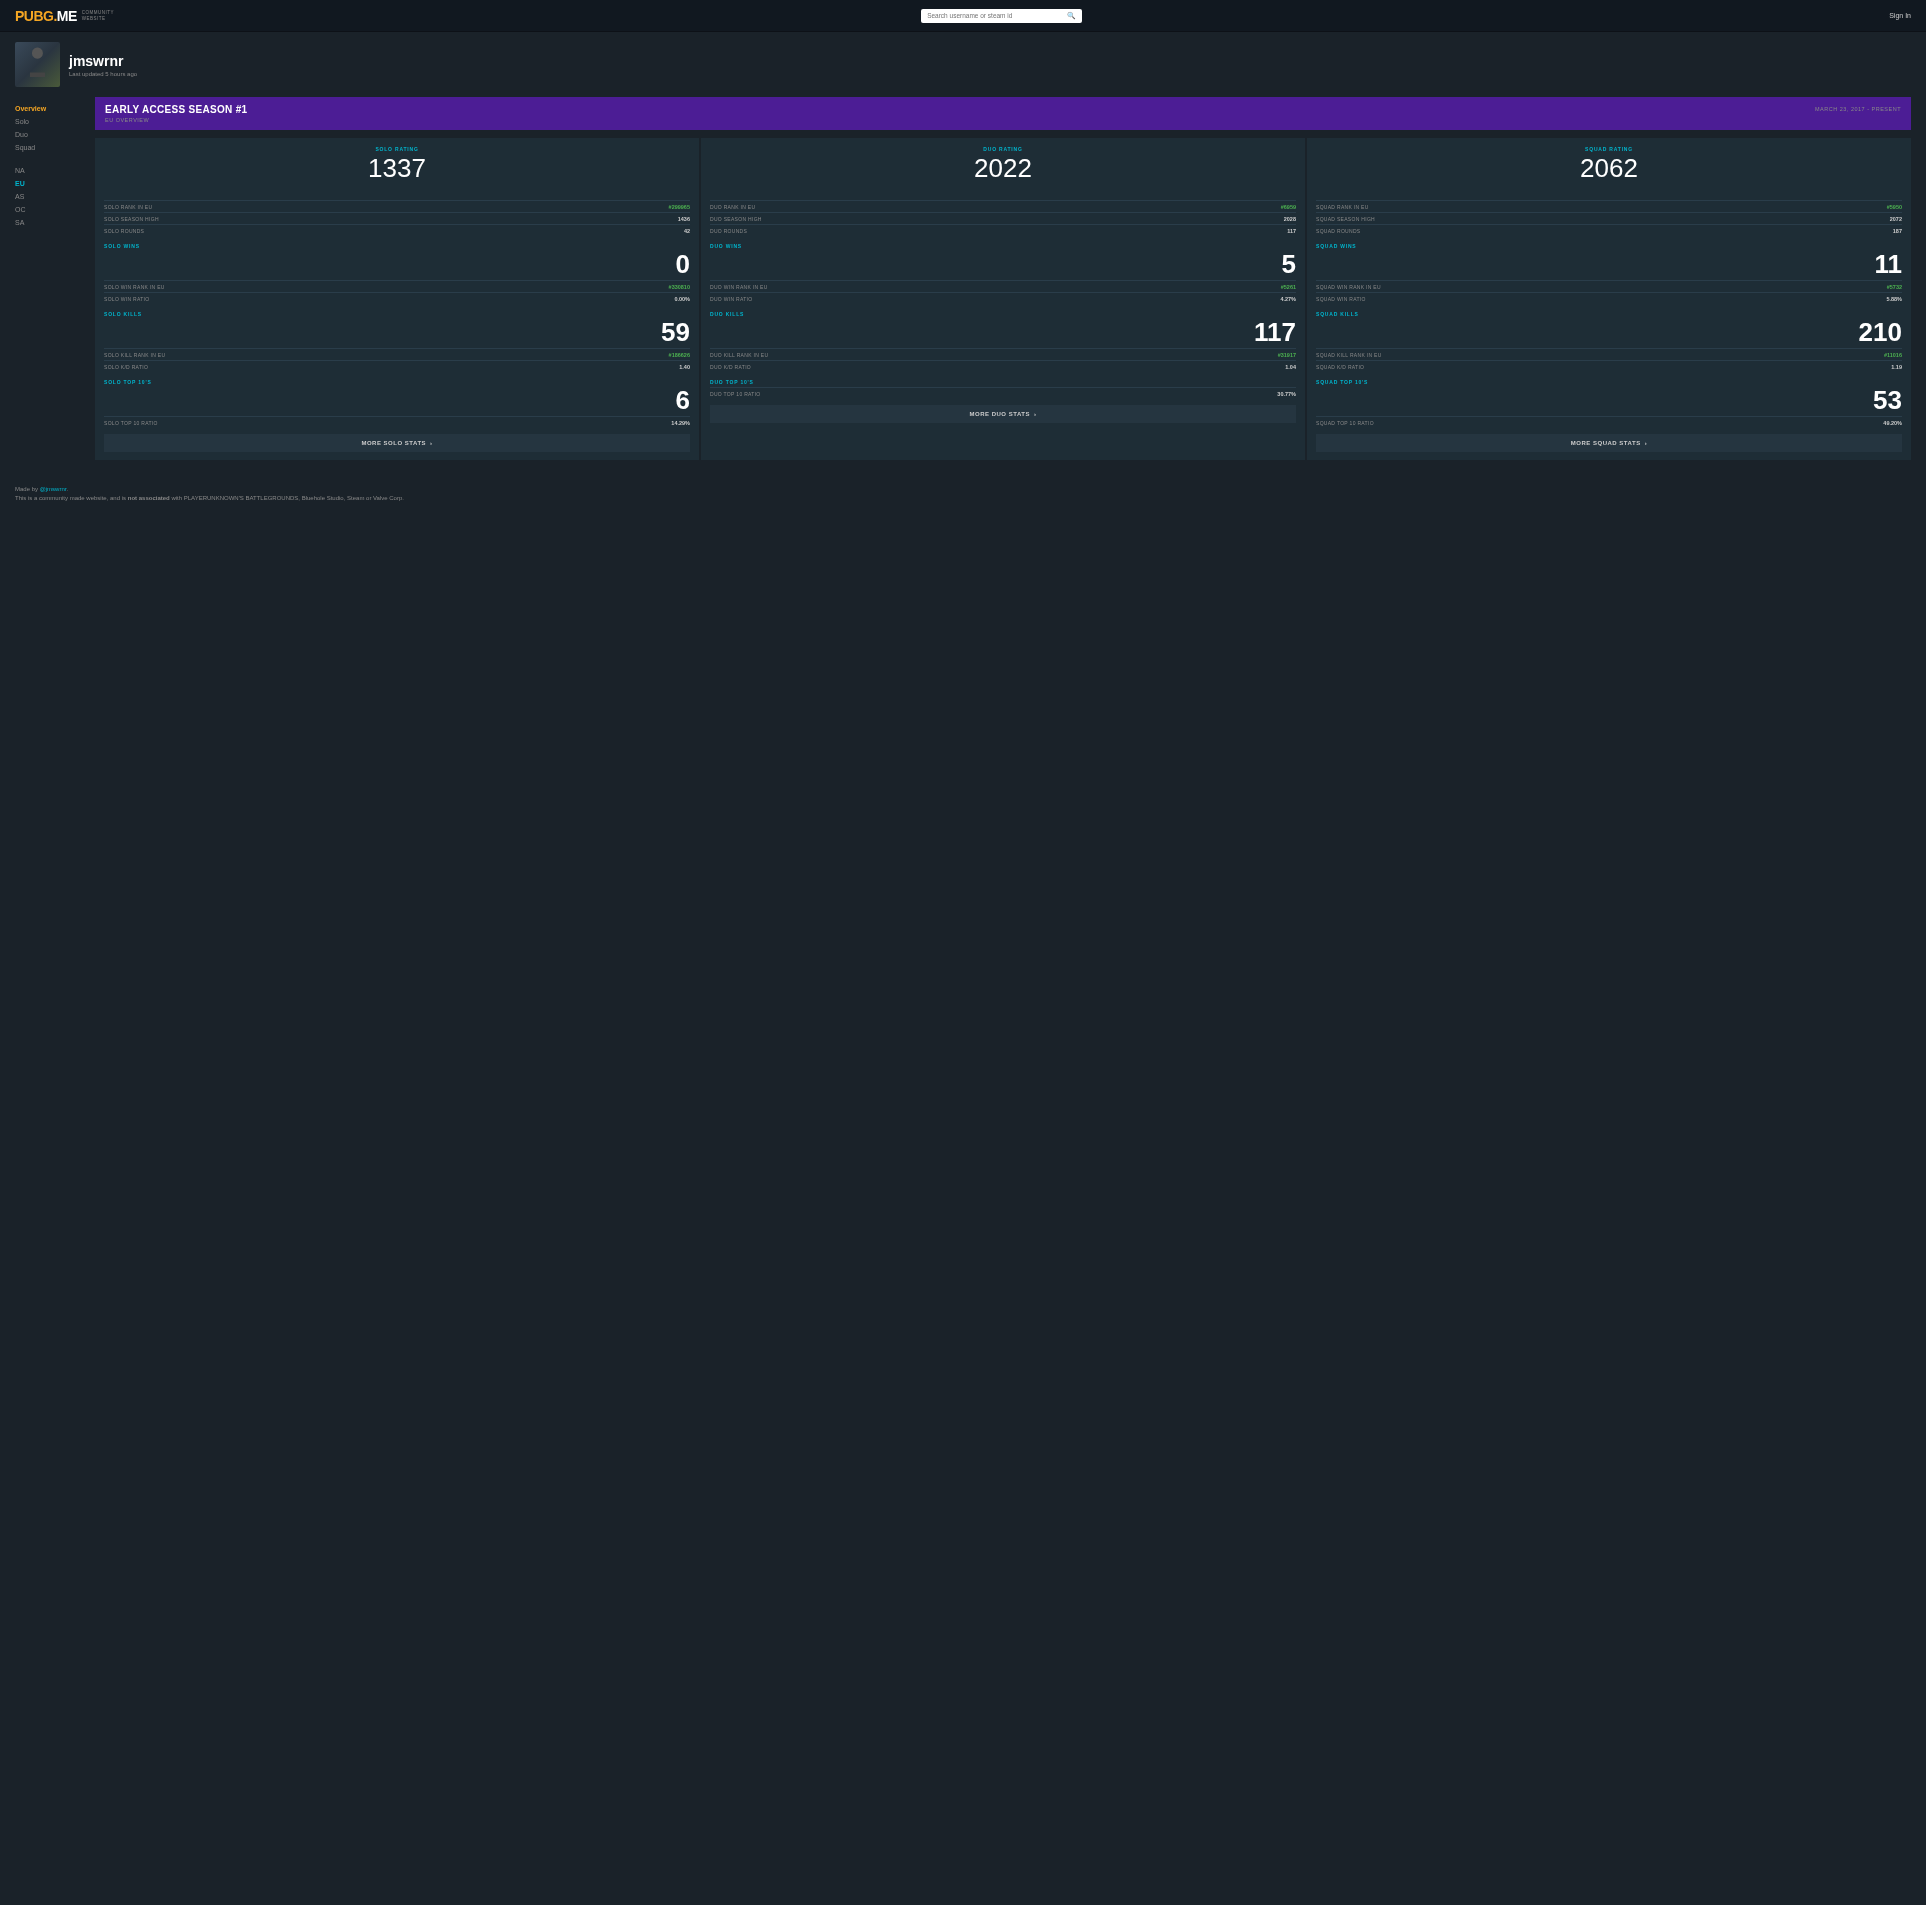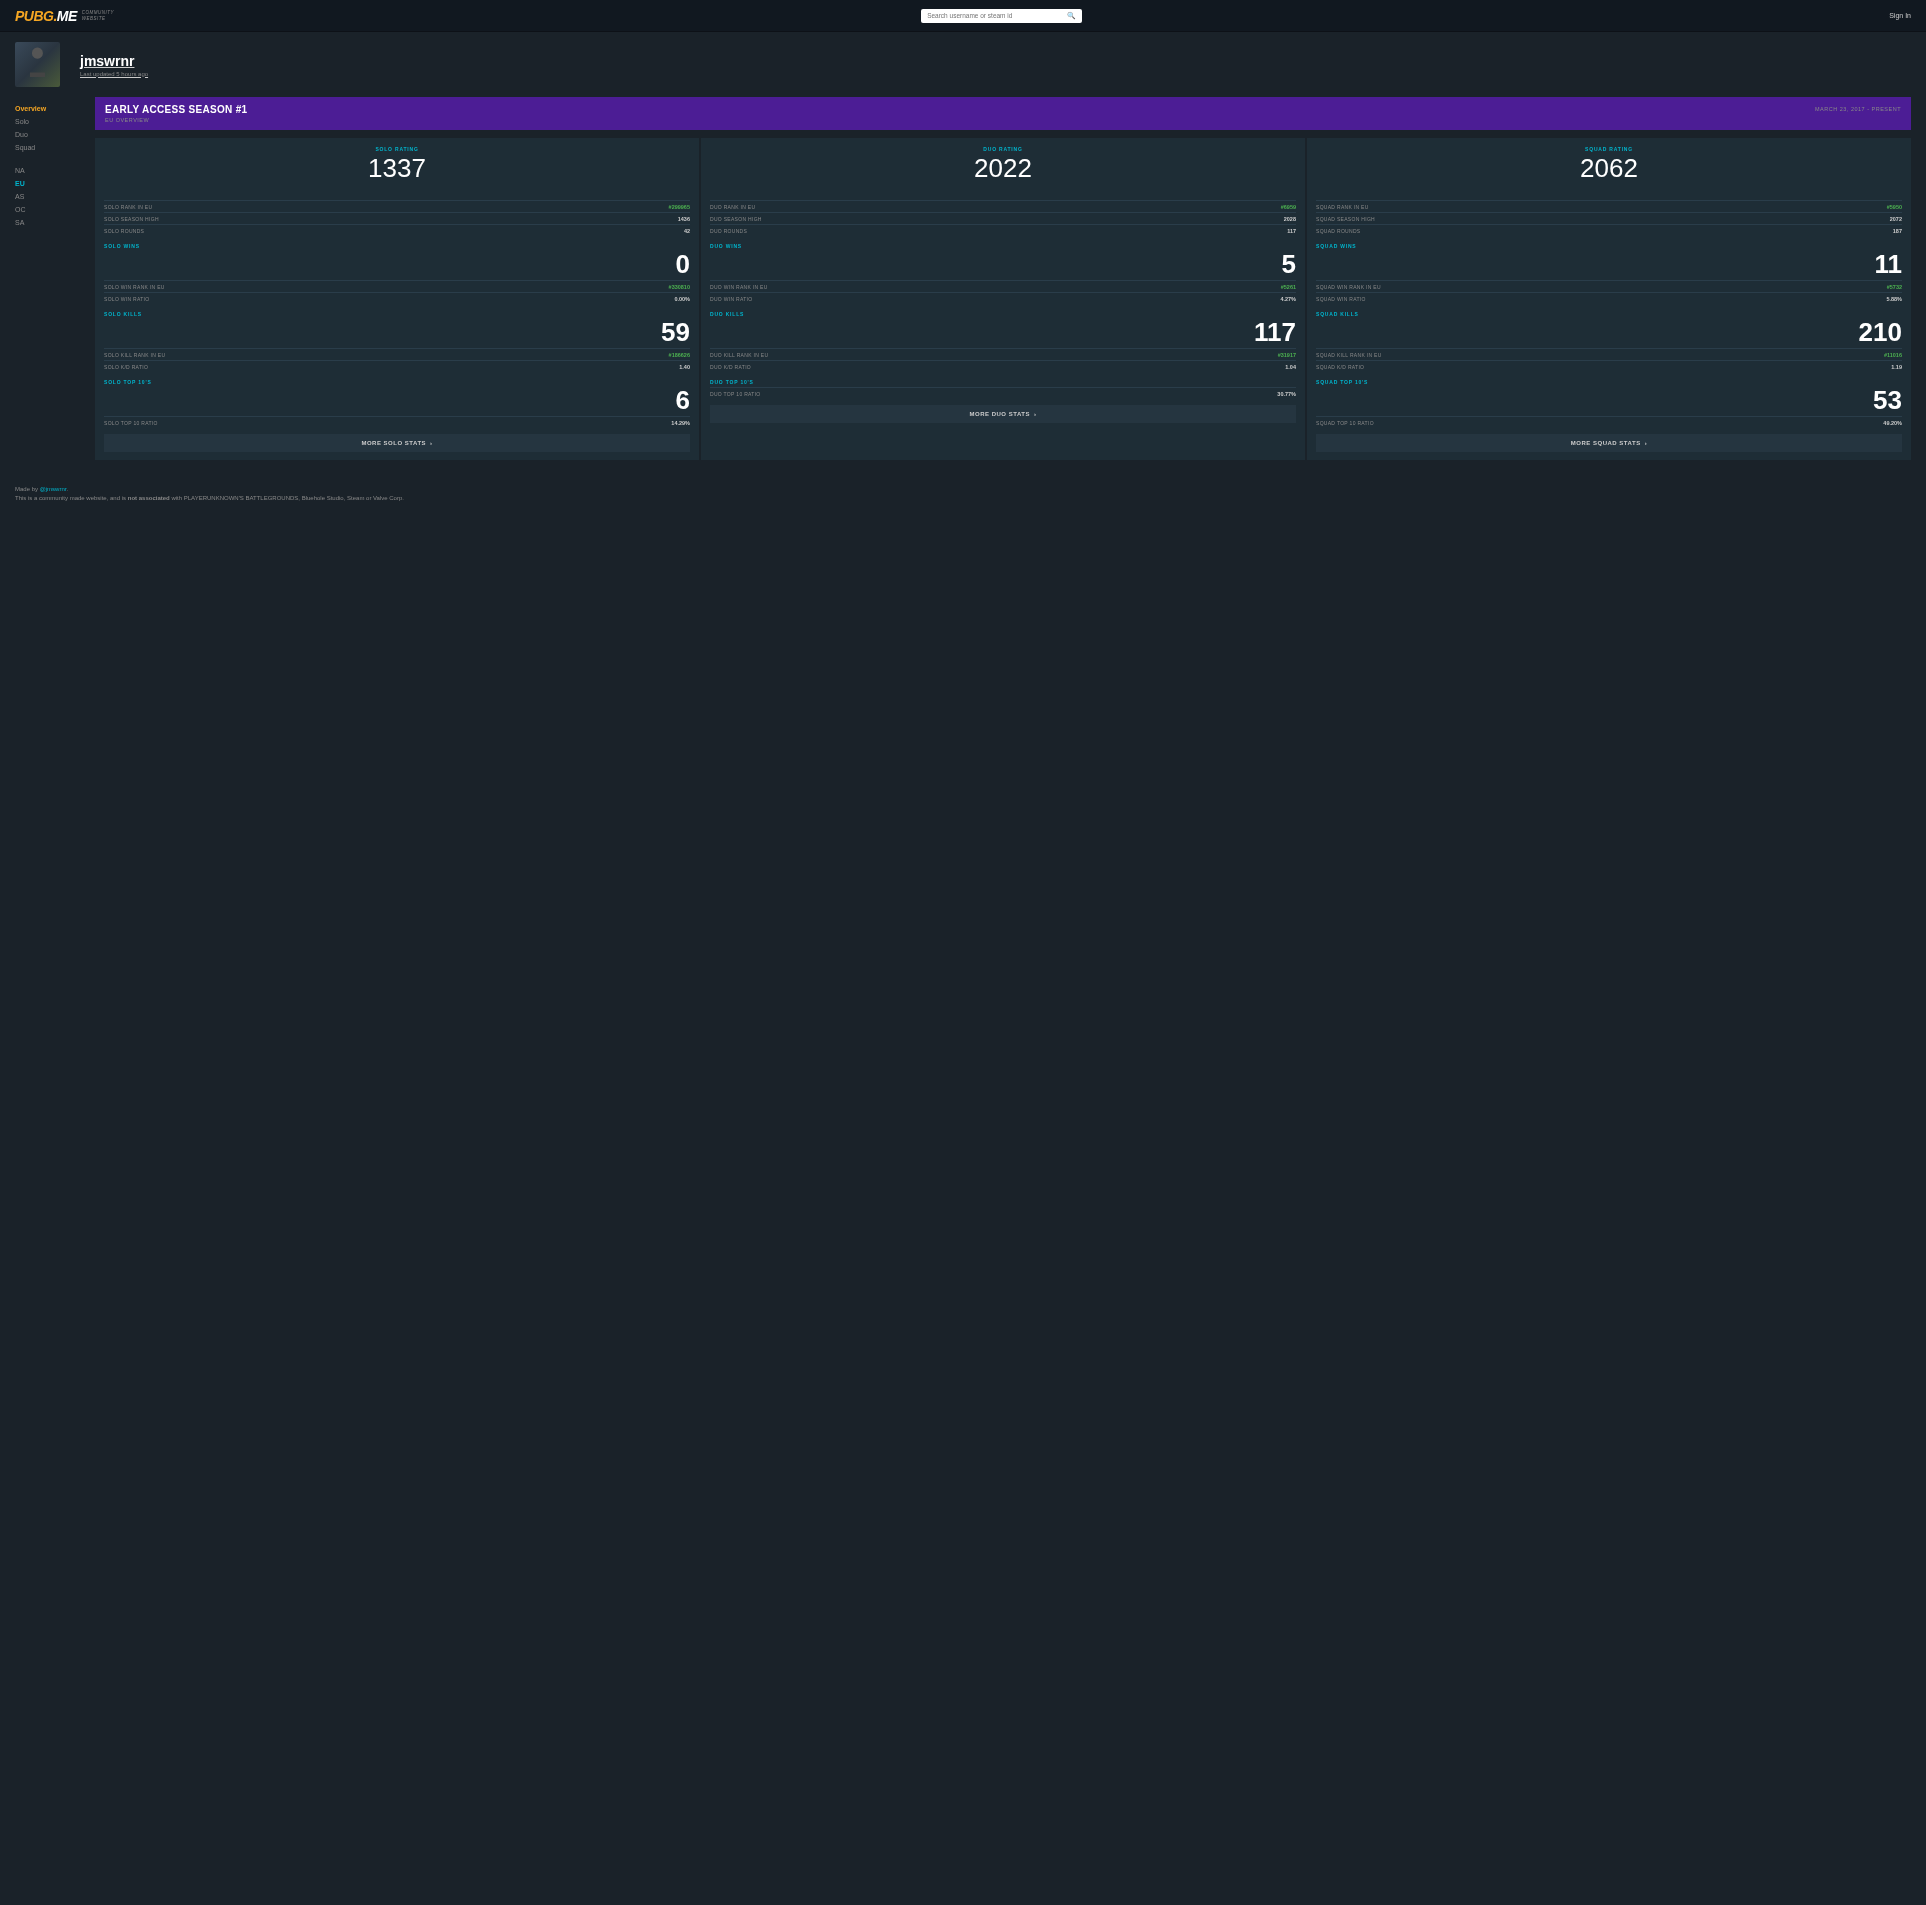--- a/index.html
+++ b/index.html
@@ -18,21 +18,20 @@
       align-items: center;
       justify-content: space-between;
       padding: 0 15px;
       height: 32px;
       border-bottom: 0.5px solid #0d1117;
     }
     #logo-area {
       display: flex;
       align-items: center;
       gap: 5px;
-      font-style: italic;
     }
     #logo-pubg {
       font-size: 14px;
       font-weight: 900;
       color: #f5a623;
       letter-spacing: -0.5px;
     }
     #logo-me {
       color: #fff;
     }
@@ -70,22 +69,21 @@
       cursor: pointer;
       background: none;
       border: none;
     }
 
     
     #profile-section {
       display: flex;
       align-items: center;
       padding: 10px 15px;
-      gap: 20px;
-      text-decoration: underline;
+      gap: 9px;
     }
     #avatar-img {
       width: 45px;
       height: 45px;
       background: linear-gradient(135deg, #3a4a5a 0%, #2a3540 50%, #4a5a3a 100%);
       border-radius: 2px;
       display: flex;
       align-items: center;
       justify-content: center;
       overflow: hidden;

